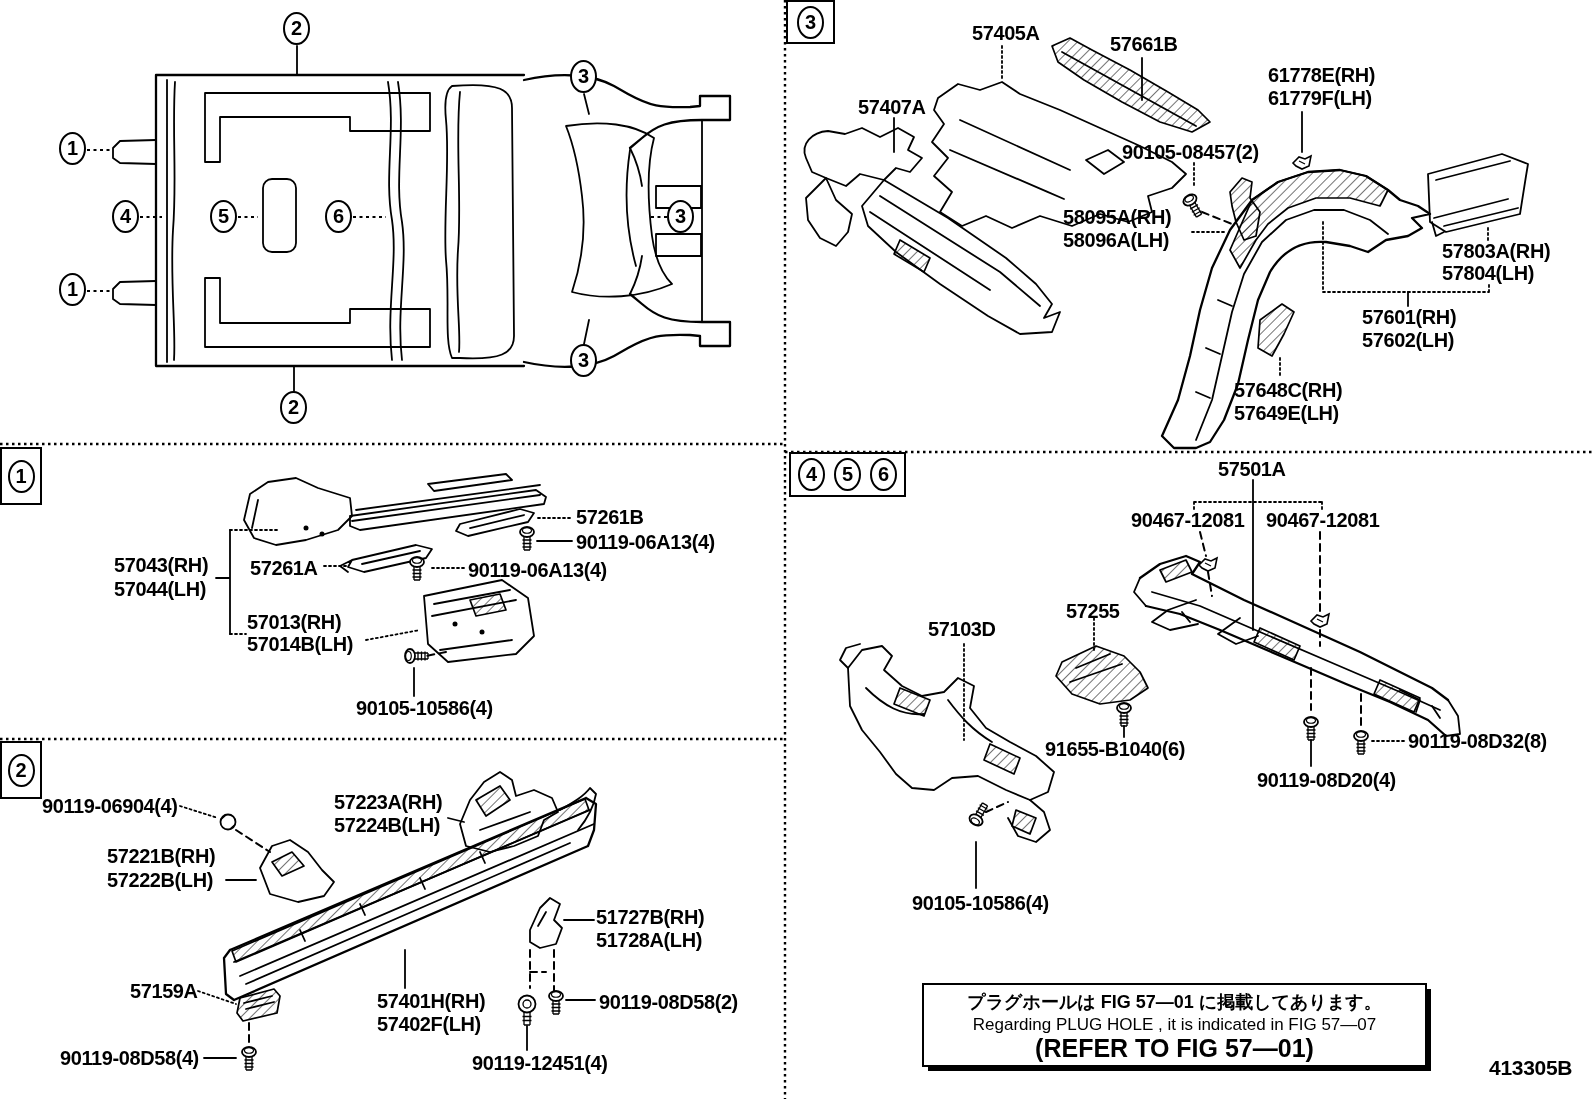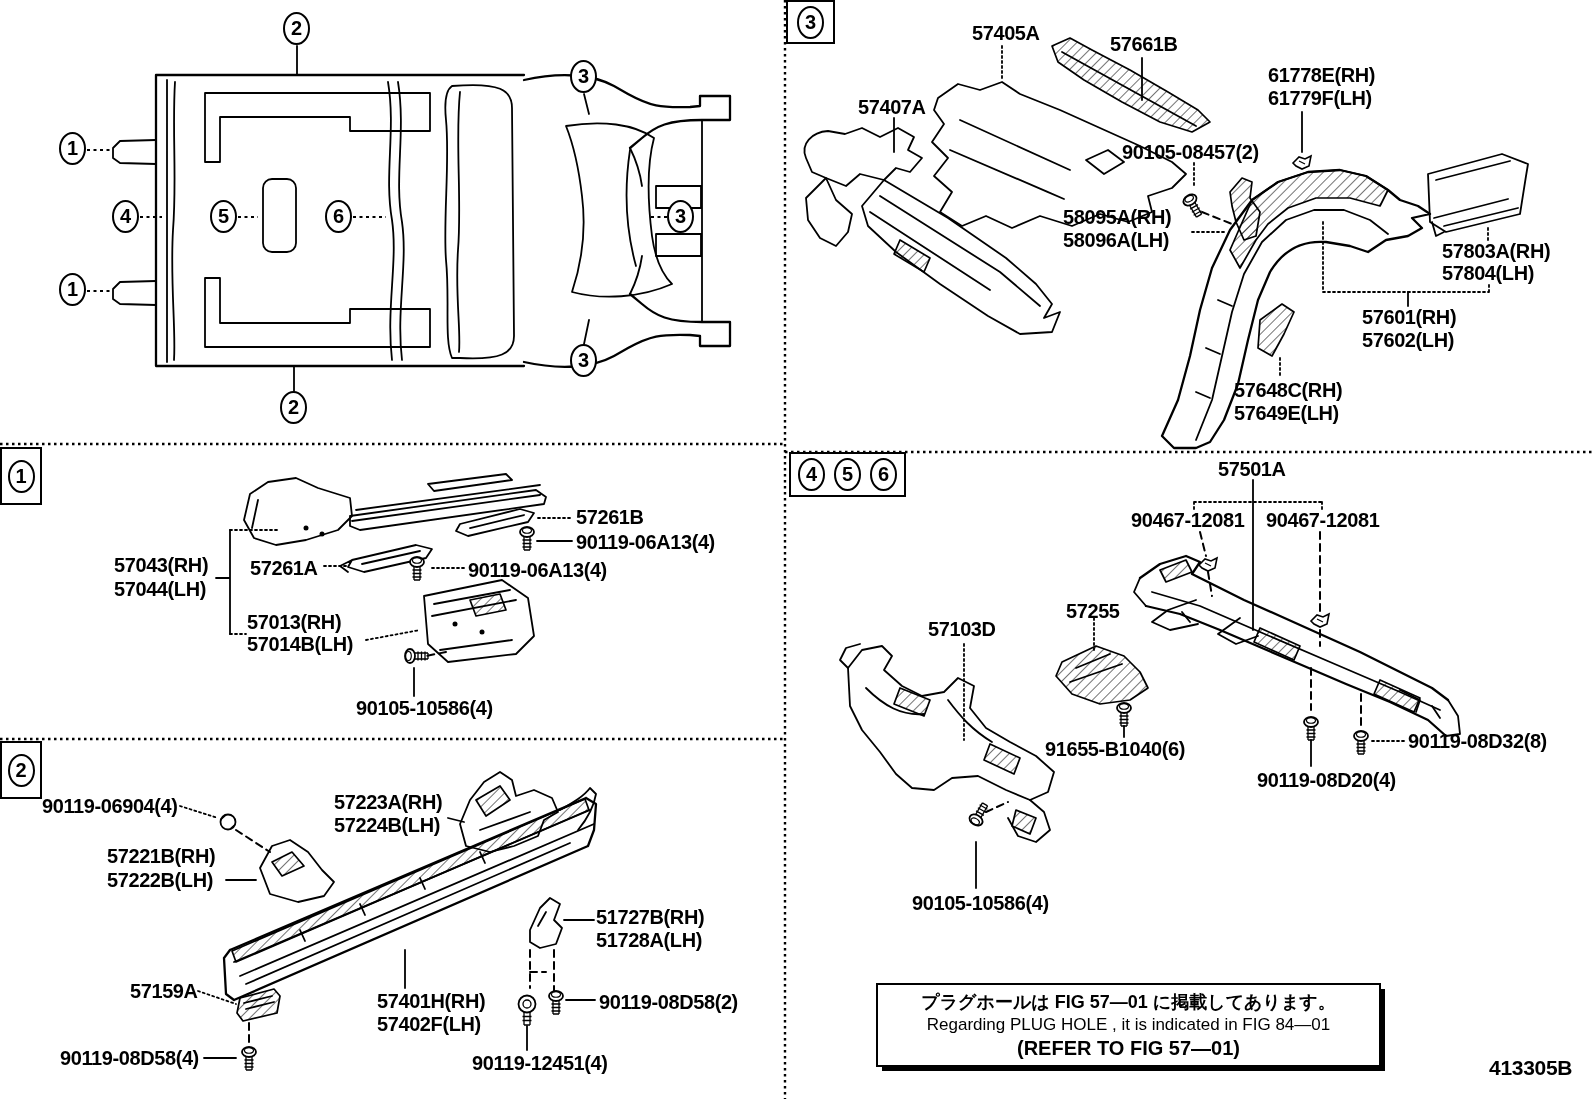--- a/index.html
+++ b/index.html
@@ -6,26 +6,26 @@
   .stage{position:relative;width:1592px;height:1099px;background:#fff;overflow:hidden;
          font-family:"Liberation Sans",sans-serif;color:#000}
   svg.art{position:absolute;left:0;top:0}
   .pl{position:absolute;font-weight:700;font-size:21px;line-height:22px;letter-spacing:-0.4px;
       white-space:nowrap;transform:scaleX(0.95);transform-origin:left top}
   .co{width:27px;height:33px;border:2.6px solid #000;border-radius:50%;display:flex;align-items:center;
       justify-content:center;font-weight:700;font-size:20px;background:#fff;box-sizing:border-box;flex:0 0 auto}
   .co.abs{position:absolute}
   .tagbox{position:absolute;background:#fff;border:2.6px solid #000;display:flex;align-items:center;
           justify-content:center;gap:9px;box-sizing:border-box}
-  .notebox{position:absolute;left:876px;top:983px;width:505px;height:84px;border:2px solid #000;
+  .notebox{position:absolute;left:922px;top:983px;width:505px;height:84px;border:2px solid #000;
            box-shadow:5px 5px 0 -1px #000;background:#fff;display:flex;flex-direction:column;
            align-items:center;justify-content:center;box-sizing:border-box}
   .note-jp{font-weight:700;font-size:18px;line-height:24px}
   .note-en{font-size:17px;line-height:22px}
-  .note-ref{font-weight:700;font-size:20px;line-height:24px}
+  .note-ref{font-weight:700;font-size:25px;line-height:24px}
   .docid{position:absolute;left:1489px;top:1056px;font-weight:700;font-size:21px;letter-spacing:-0.3px}
 </style>
 </head>
 <body>
 
 <div class="stage">
 
   <svg class="art" width="1592" height="1099" viewBox="0 0 1592 1099">
     <defs>
       <pattern id="ht" width="7" height="7" patternUnits="userSpaceOnUse" patternTransform="rotate(45)">
@@ -305,18 +305,18 @@
   <div class="pl" style="left:1266px;top:509px">90467-12081</div>
   <div class="pl" style="left:1066px;top:600px">57255</div>
   <div class="pl" style="left:928px;top:618px">57103D</div>
   <div class="pl" style="left:1045px;top:738px">91655-B1040(6)</div>
   <div class="pl" style="left:1408px;top:730px">90119-08D32(8)</div>
   <div class="pl" style="left:1257px;top:769px">90119-08D20(4)</div>
   <div class="pl" style="left:912px;top:892px">90105-10586(4)</div>
 
   <div class="notebox">
     <div class="note-jp">プラグホールは FIG 57—01 に掲載してあります。</div>
-    <div class="note-en">Regarding  PLUG  HOLE , it is indicated in  FIG  84—01</div>
+    <div class="note-en">Regarding  PLUG  HOLE , it is indicated in  FIG  57—07</div>
     <div class="note-ref">(REFER  TO  FIG  57—01)</div>
   </div>
   <div class="docid">413305B</div>
 
 </div>
 
 </body></html>

